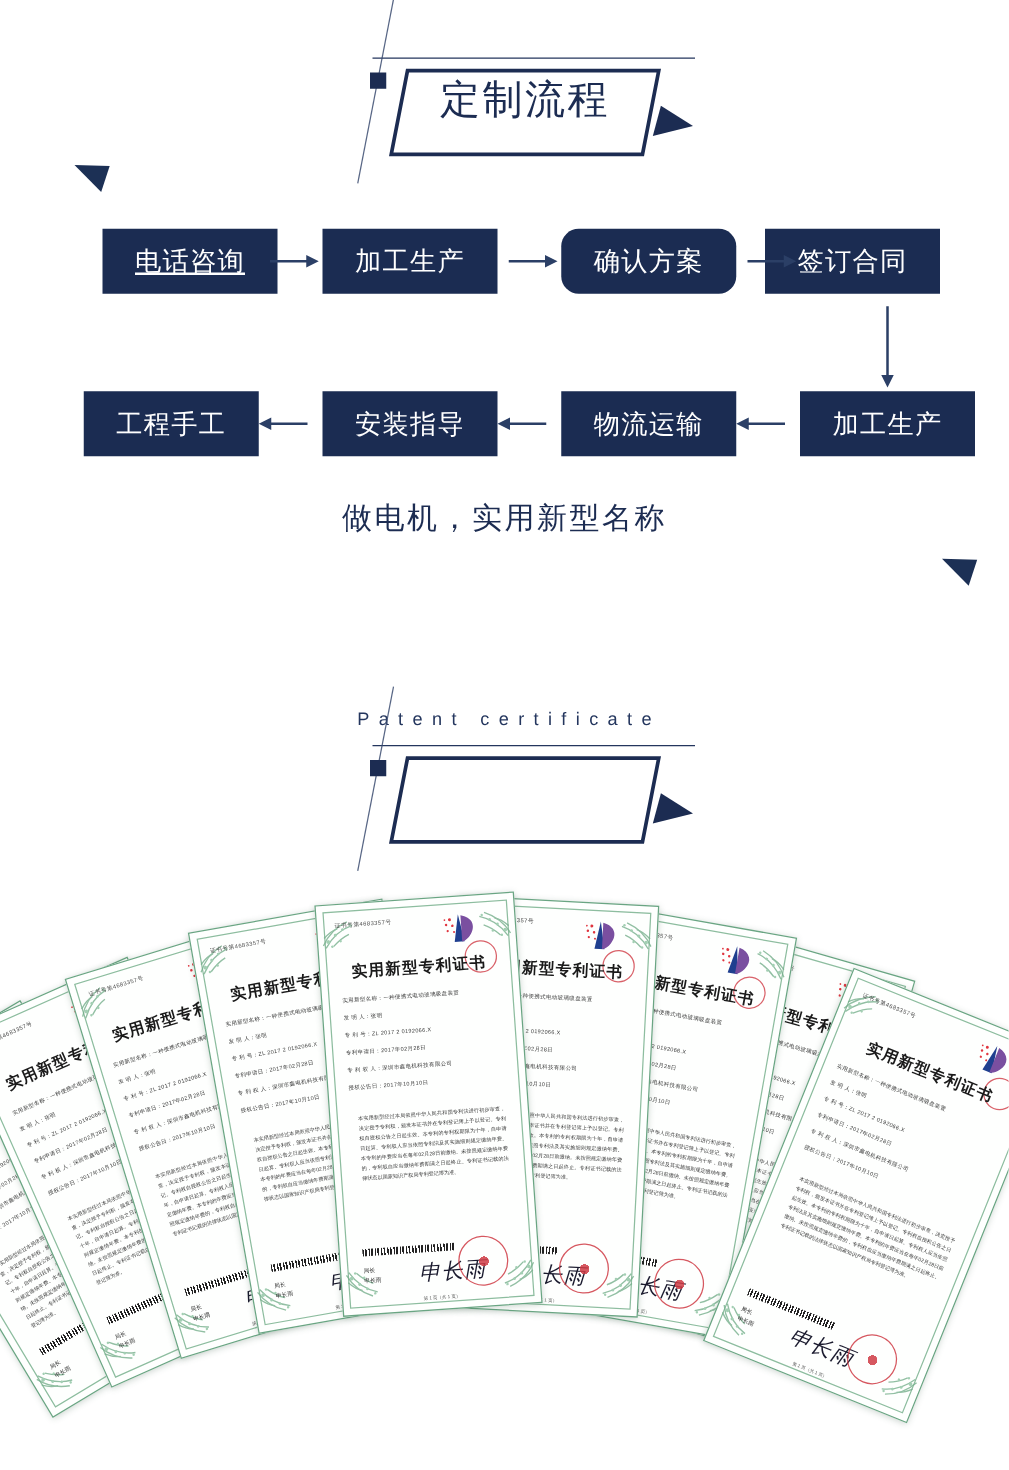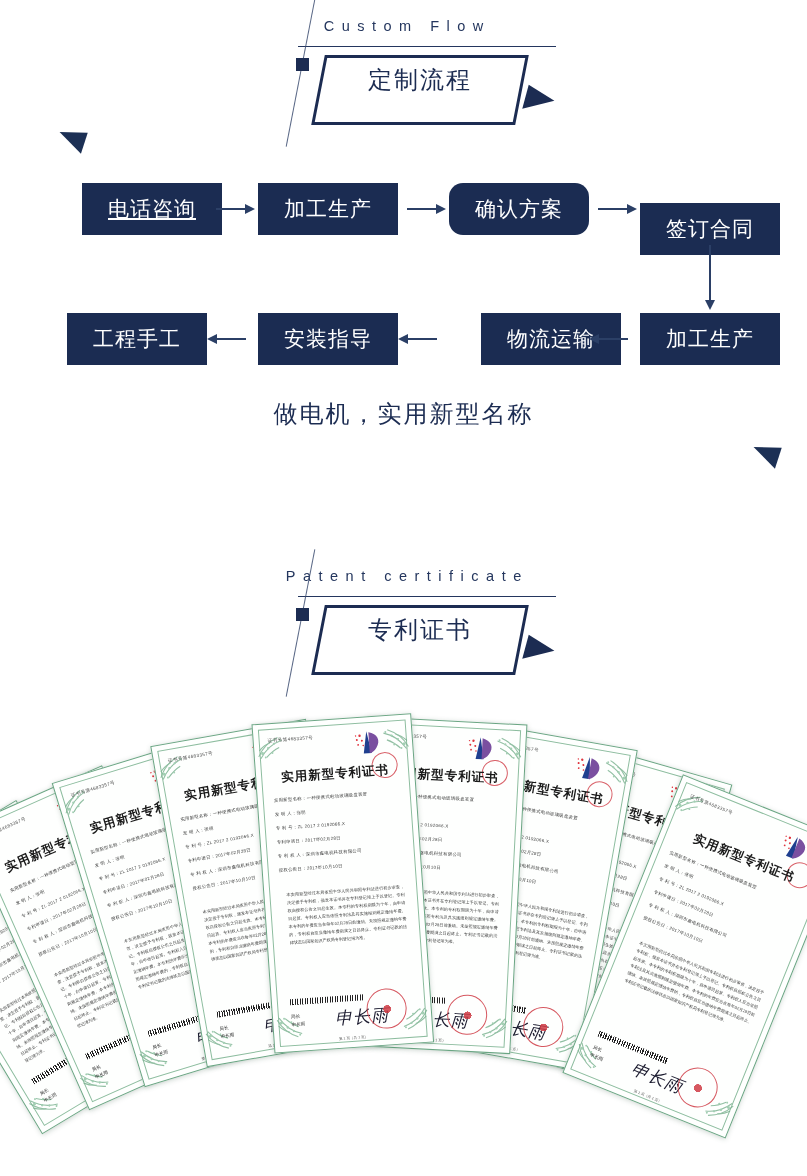--- a/index.html
+++ b/index.html
@@ -73,21 +73,21 @@
   }
   .sec-header .cn {
     position: absolute;
     left: 318px;
     top: 55px;
     width: 204px;
     height: 49px;
     display: flex;
     align-items: center;
     justify-content: center;
-    font-size: 24px;
+    font-size: 32px;
     letter-spacing: 2px;
     color: #1c2c52;
     font-weight: 400;
     font-family: "DejaVu Sans", "Liberation Sans", sans-serif;
   }
   .sec-header .tri-right {
     position: absolute;
     left: 525px;
     top: 88px;
     width: 0; height: 0;
@@ -306,65 +306,63 @@
     font-size: 3.6px;
     color: #555;
   }
 </style>
 </head>
 <body>
 
 <div id="page">
 
   <div class="sec-header" style="top:0px;">
-    <div class="eng">Custom Flow</div>
     <div class="rule"></div>
     <div class="slash"></div>
     <div class="sq"></div>
     <div class="plate"></div>
     <div class="cn">定制流程</div>
     <div class="tri-right"></div>
   </div>
 
   <div class="tri-dec" style="left:58px; top:128px; transform:rotate(18deg);"></div>
 
   <div>
 
     <div class="flow-box" style="left:82px;  top:183px;text-decoration:underline;">电话咨询</div>
     <div class="flow-box" style="left:258px; top:183px;">加工生产</div>
     <div class="flow-box" style="left:449px; top:183px;border-radius:14px;">确认方案</div>
-    <div class="flow-box" style="left:640px; top:183px;margin-top:20px;">签订合同</div>
+    <div class="flow-box" style="left:612px; top:183px;">签订合同</div>
 
     <div class="arrow-h right" style="left:216px; top:208px; width:30px;"></div>
     <div class="arrow-h right" style="left:407px; top:208px; width:30px;"></div>
     <div class="arrow-h right" style="left:598px; top:208px; width:30px;"></div>
 
     <div class="arrow-v" style="left:709px; top:245px; height:56px;"></div>
 
     <div class="flow-box" style="left:67px;  top:313px;">工程手工</div>
     <div class="flow-box" style="left:258px; top:313px;">安装指导</div>
-    <div class="flow-box" style="left:449px; top:313px;margin-left:32px;">物流运输</div>
+    <div class="flow-box" style="left:449px; top:313px;">物流运输</div>
     <div class="flow-box" style="left:640px; top:313px;">加工生产</div>
 
     <div class="arrow-h left" style="left:216px; top:338px; width:30px;"></div>
     <div class="arrow-h left" style="left:407px; top:338px; width:30px;"></div>
     <div class="arrow-h left" style="left:598px; top:338px; width:30px;"></div>
 
     <div class="tagline">做电机，实用新型名称</div>
   </div>
 
   <div class="tri-dec" style="left:752px; top:443px; transform:rotate(18deg);"></div>
 
   <div class="sec-header" style="top:550px;">
     <div class="eng">Patent certificate</div>
     <div class="rule"></div>
     <div class="slash"></div>
     <div class="sq"></div>
     <div class="plate"></div>
-    <div class="cn">专利证书</div>
     <div class="tri-right"></div>
   </div>
 
   <div id="certs">
       <div class="cert" style="left: 16px; top: 100px; width: 150px; height: 300px; z-index: 1; transform: rotate(-31deg); transform-origin: 50% 90%;">
         <div class="inner-border"></div>
 
        <div class="corner tr"><svg viewBox="0 0 34 34" width="34" height="34" xmlns="http://www.w3.org/2000/svg">
       <g fill="none" stroke="#77b08d" stroke-width="1.1">
         <path d="M2 30 C6 22 12 16 22 12"></path>

